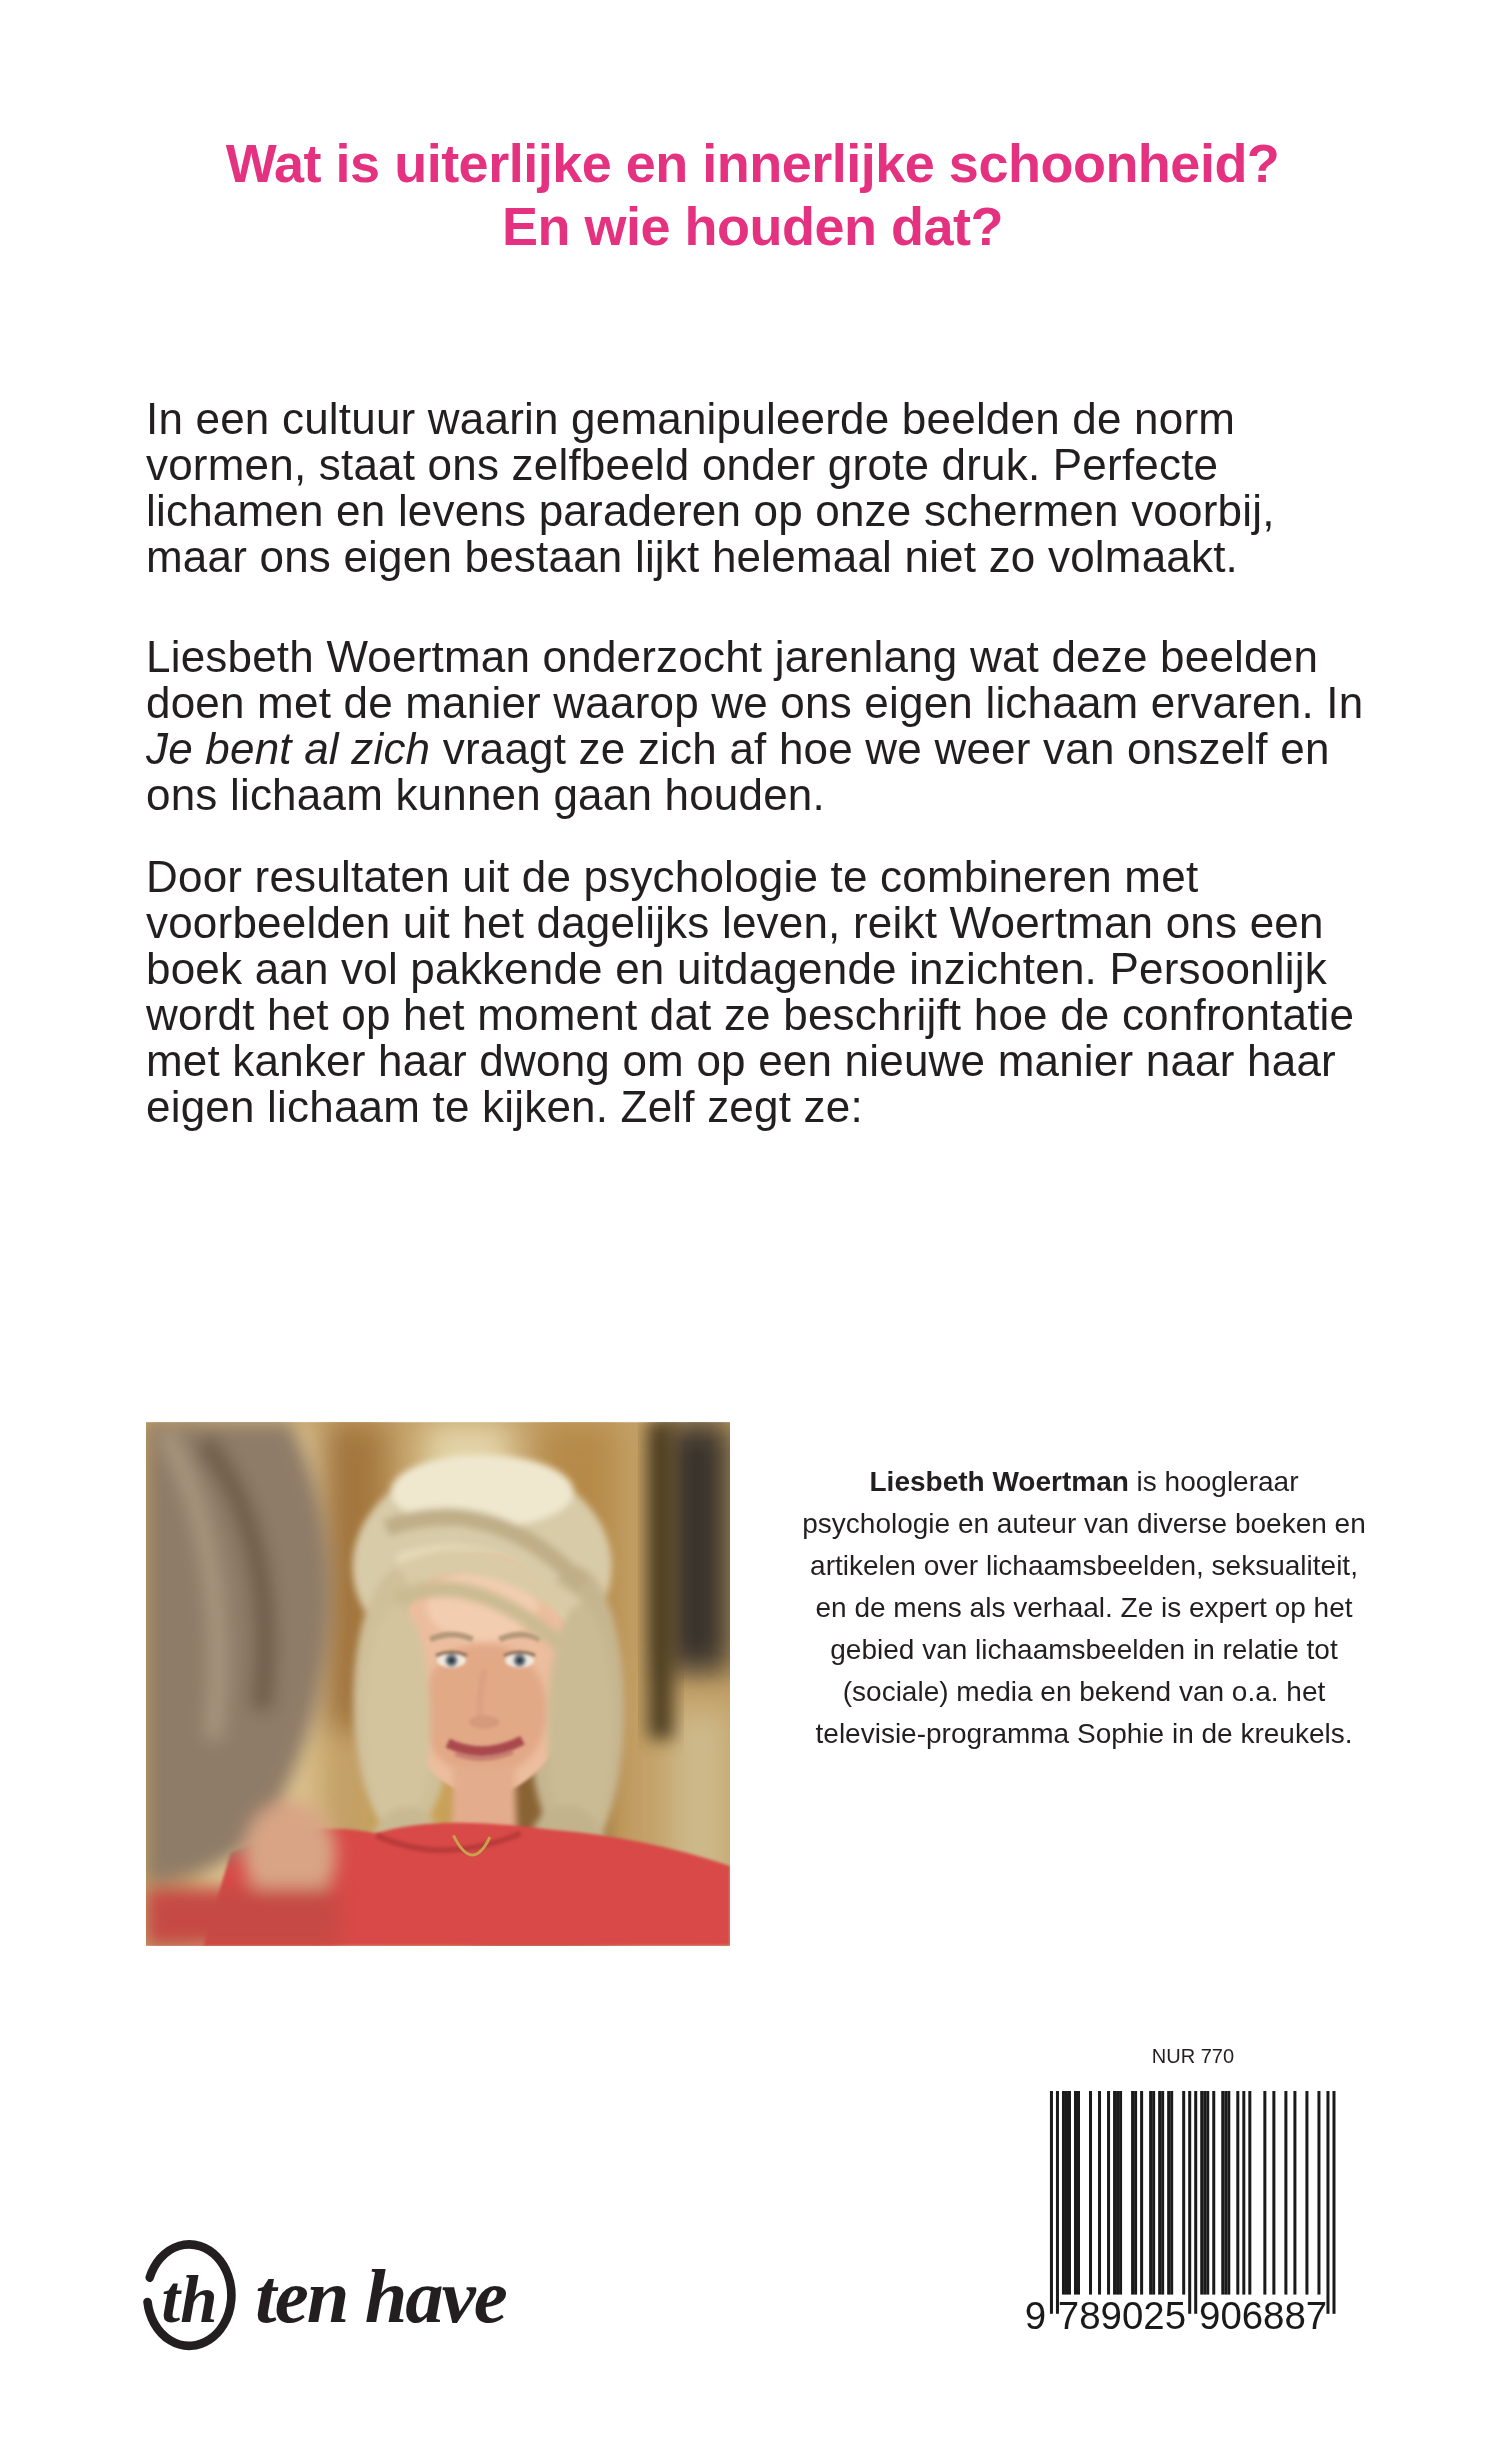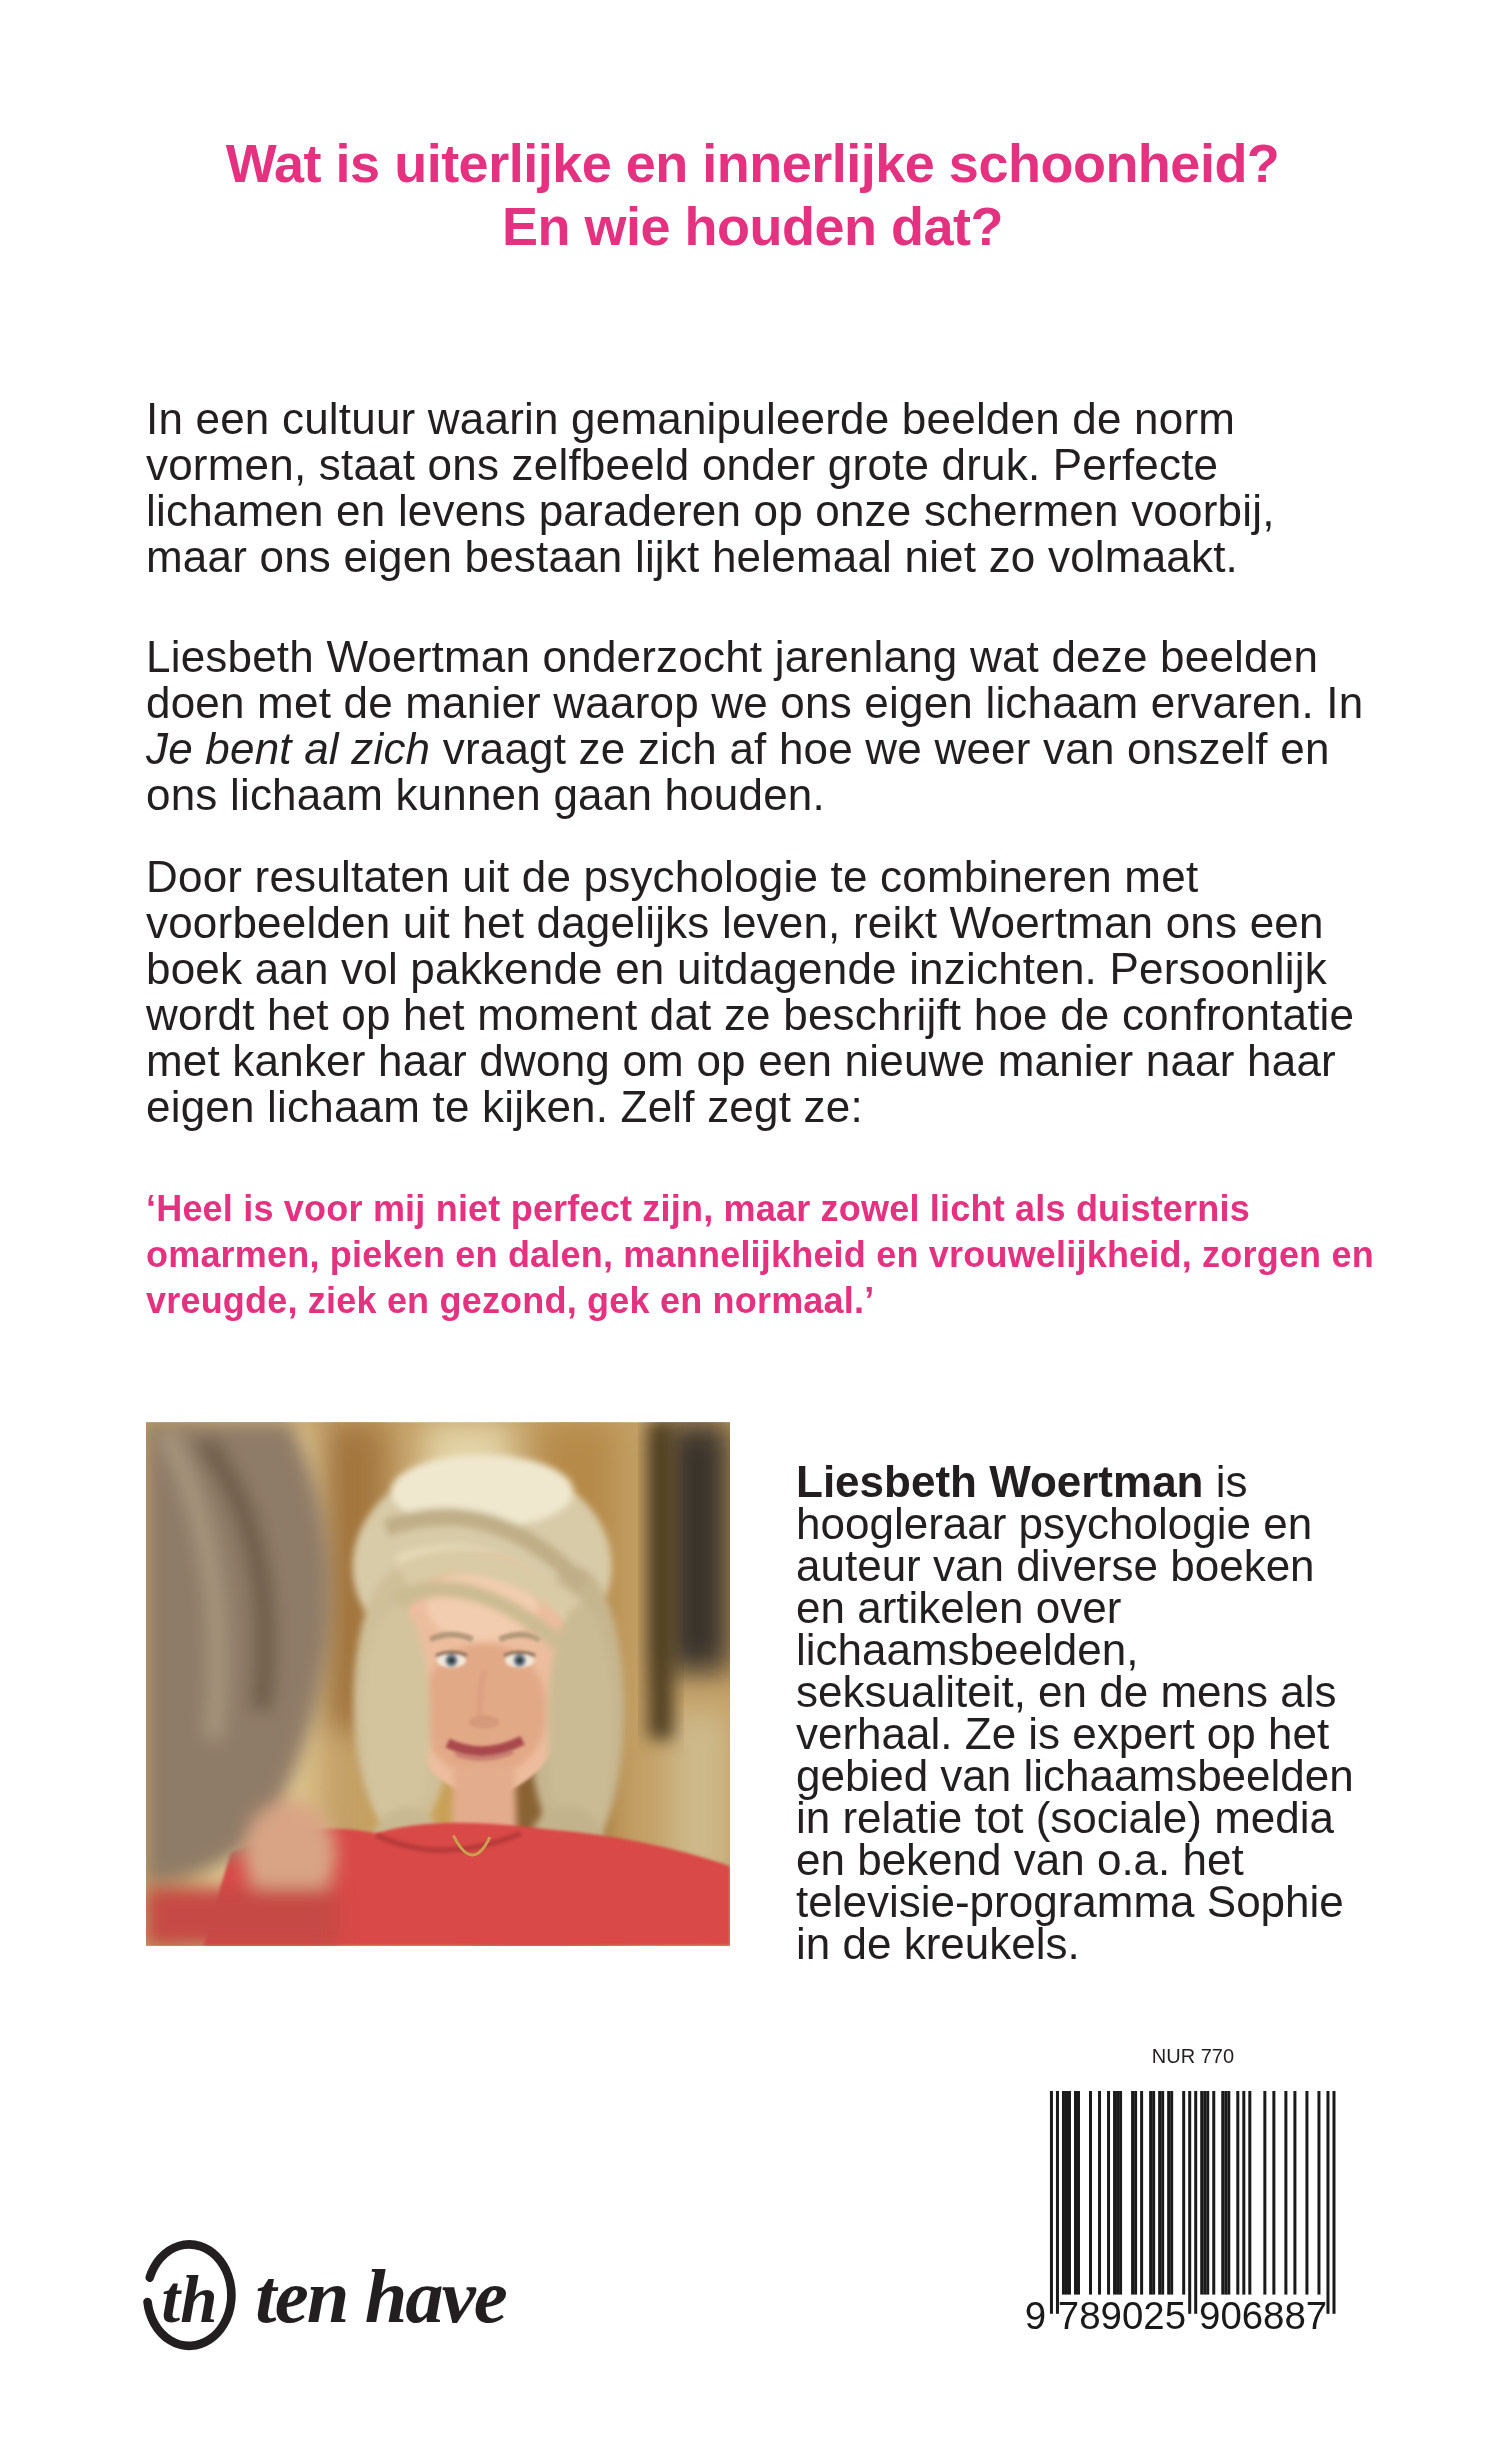--- a/index.html
+++ b/index.html
@@ -21,21 +21,21 @@
   .p3{top:838px;}
   .quote{
     position:absolute;left:146px;top:1170px;width:1259px;
     font-size:36px;line-height:46px;font-weight:bold;color:#e53280;letter-spacing:0.2px;
   }
   .photo{
     position:absolute;left:146px;top:1406px;width:584px;height:524px;overflow:hidden;
   }
   .bio{
     position:absolute;left:796px;top:1445px;width:576px;
-    font-size:44px;line-height:42px;color:#231f20;
+    font-size:28px;line-height:42px;color:#231f20;text-align:center;
   }
   .bio .bold{font-weight:bold;}
   .nur{
     position:absolute;left:1049px;top:2029px;width:288px;text-align:center;
     font-size:20px;color:#231f20;
   }
   .barcode{position:absolute;left:1018px;top:2075px;}
   .barcode text{font-family:"Liberation Sans",sans-serif;}
   .logo{position:absolute;left:134px;top:2210px;}
   .logo text{font-family:"Liberation Serif",serif;font-style:italic;font-weight:600;fill:#231f20;}
@@ -50,21 +50,20 @@
     <div>Wat is uiterlijke en innerlijke schoonheid?</div>
     <div>En wie houden dat?</div>
   </div>
 
   <div class="para p1">In een cultuur waarin gemanipuleerde beelden de norm vormen, staat ons zelfbeeld onder grote druk. Perfecte lichamen en levens paraderen op onze schermen voorbij, maar ons eigen bestaan lijkt helemaal niet zo volmaakt.</div>
 
   <div class="para p2"><span>Liesbeth Woertman onderzocht jarenlang wat deze beelden doen met de manier waarop we ons eigen lichaam ervaren. In </span><span class="em">Je bent al zich</span><span> vraagt ze zich af hoe we weer van onszelf en ons lichaam kunnen gaan houden.</span></div>
 
   <div class="para p3">Door resultaten uit de psychologie te combineren met voorbeelden uit het dagelijks leven, reikt Woertman ons een boek aan vol pakkende en uitdagende inzichten. Persoonlijk wordt het op het moment dat ze beschrijft hoe de confrontatie met kanker haar dwong om op een nieuwe manier naar haar eigen lichaam te kijken. Zelf zegt ze:</div>
 
-  <div class="quote">‘Heel is voor mij niet perfect zijn, maar zowel licht als duisternis omarmen, pieken en dalen, mannelijkheid en vrouwelijkheid, zorgen en vreugde, ziek en gezond, gek en normaal.’</div>
 
   <svg class="photo" viewBox="0 0 608 545" width="584" height="524" xmlns="http://www.w3.org/2000/svg" aria-hidden="true">
     <defs>
       <filter id="fbg" x="-40%" y="-40%" width="180%" height="180%">
           <feGaussianBlur stdDeviation="16"></feGaussianBlur>
         </filter>
       <filter id="fmid" x="-40%" y="-40%" width="180%" height="180%">
           <feGaussianBlur stdDeviation="9"></feGaussianBlur>
         </filter>
       <filter id="fsoft" x="-40%" y="-40%" width="180%" height="180%">

